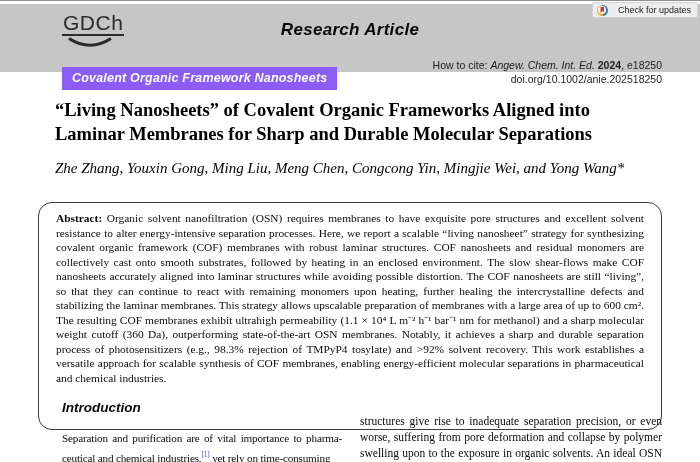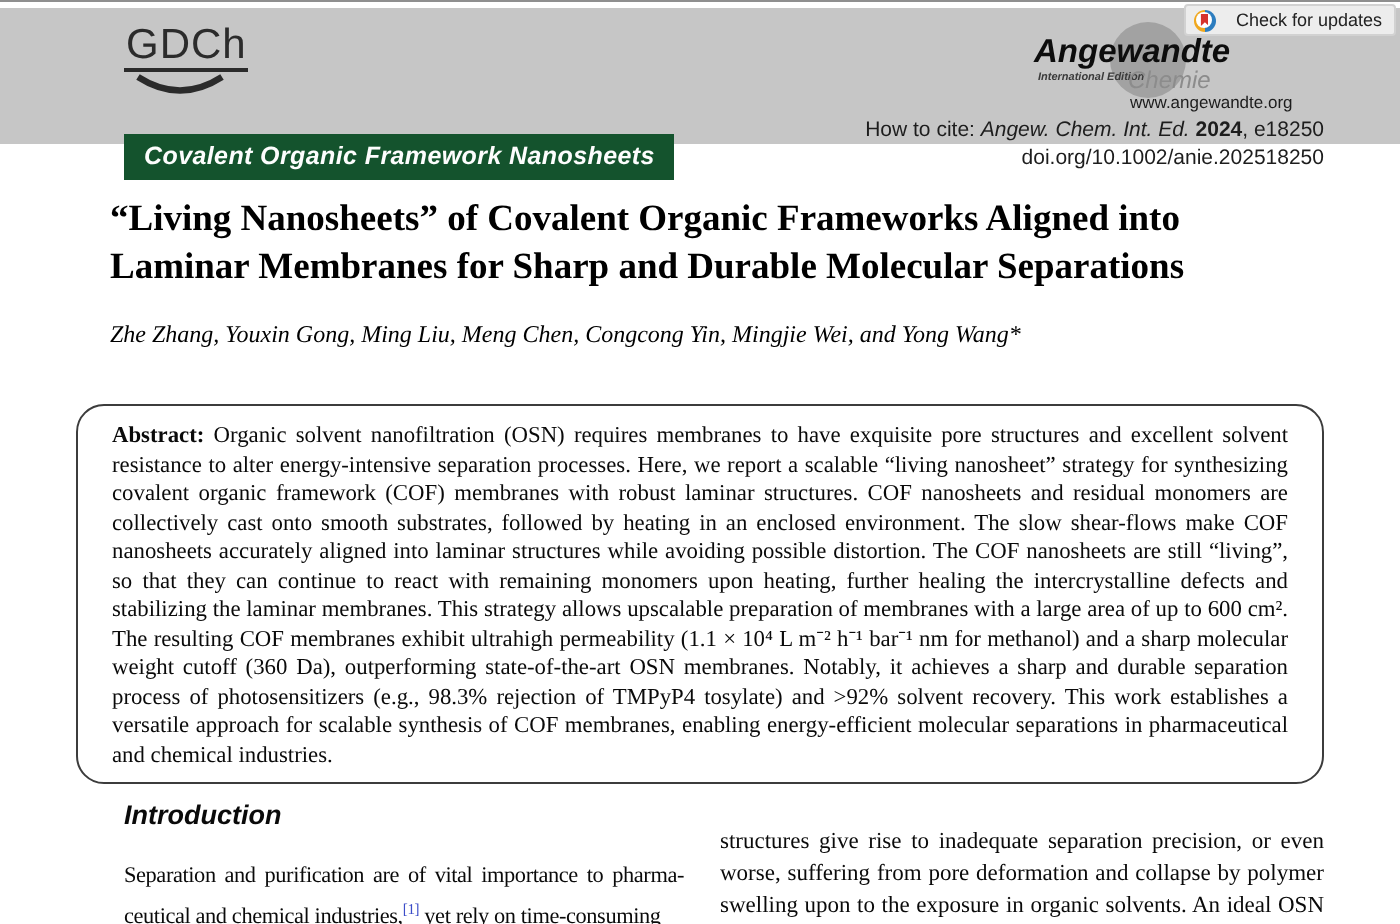--- a/index.html
+++ b/index.html
@@ -61,39 +61,39 @@
     position:absolute; top:58px; right:38px; text-align:right;
     font-family:"Liberation Sans", sans-serif; font-size:10.5px; color:#1d1d1d;
     line-height:13.5px;
   }
   .cite i { font-style:italic; }
   .cite b { font-weight:bold; }
   .cite-line2 { cursor:pointer; }
 
   
   .banner {
-    position:absolute; left:62px; top:66px; background:#14532d; color:#fdfdfd;
+    position:absolute; left:62px; top:66px; background:#8b5cf6; color:#fdfdfd;
     font-family:"Liberation Sans", sans-serif; font-weight:bold; font-style:italic;
     font-size:12.5px; padding:4px 10px 5px 10px; letter-spacing:0.2px; white-space:nowrap;
   }
 
   
   .title {
     position:absolute; left:55px; top:98px; width:600px; margin:0;
     font-family:"Liberation Serif", serif; font-weight:bold; font-size:18.5px;
     line-height:23.5px; color:#000;
   }
   .authors {
     position:absolute; left:55px; top:159px; width:600px;
-    font-style:italic; font-size:12px; color:#000;
+    font-style:italic; font-size:15px; color:#000;
   }
 
   
   .abstract-box {
-    position:absolute; left:38px; top:201px; width:624px; height:190px;
+    position:absolute; left:38px; top:201px; width:624px; height:228px;
     border:1.5px solid #3c3c3c; border-radius:14px; padding:8px 17px;
     overflow:hidden; background:#fff;
   }
   .abstract-text {
     margin:0; font-size:11.4px; line-height:14.5px; text-align:justify; color:#0a0a0a;
   }
   .abstract-text b { font-weight:bold; }
 
   
   .col-left  { position:absolute; left:62px;  top:399px; width:280px; }
@@ -112,27 +112,21 @@
 </head>
 <body>
 
 <div class="top-header">
   <div class="gdch">
     <span class="gdch-text">GDCh</span>
     <svg class="gdch-arc" width="48" height="13" viewBox="0 0 48 13">
       <path d="M3 1.5 Q24 15 45 1.5" fill="none" stroke="#2b2b2b" stroke-width="3.2"></path>
     </svg>
   </div>
-  <div class="angewandte">
-    <span class="ang-circle"></span>
-    <span class="ang-name">Angewandte</span>
-    <span class="ang-edition">International Edition</span>
-    <span class="ang-chemie">Chemie</span>
-    <span class="ang-web">www.angewandte.org</span>
-  </div>
+  <div class="article-type">Research Article</div>
 </div>
 
 <div class="badge">
   <span class="crossmark">
     <span class="cm-inner"></span>
     <span class="cm-mark"></span>
   </span>
   <span>Check for updates</span>
 </div>
 

